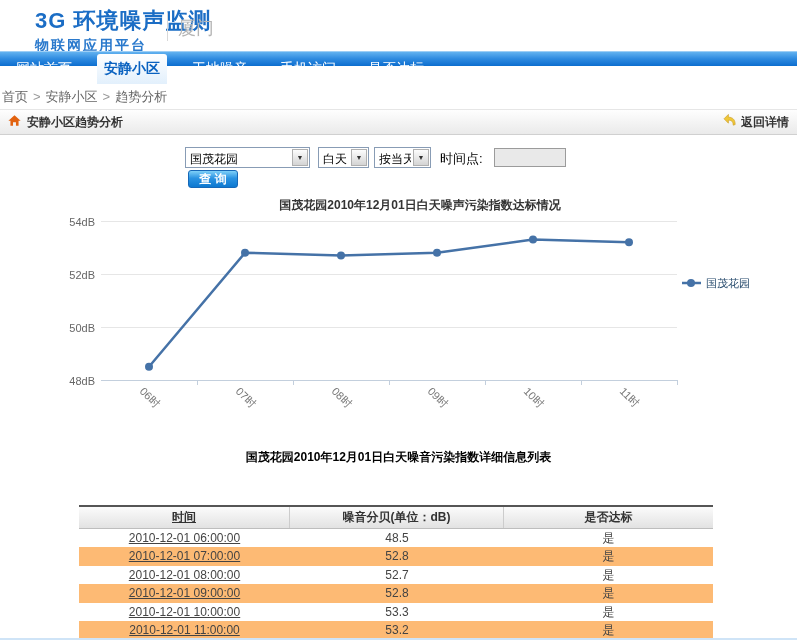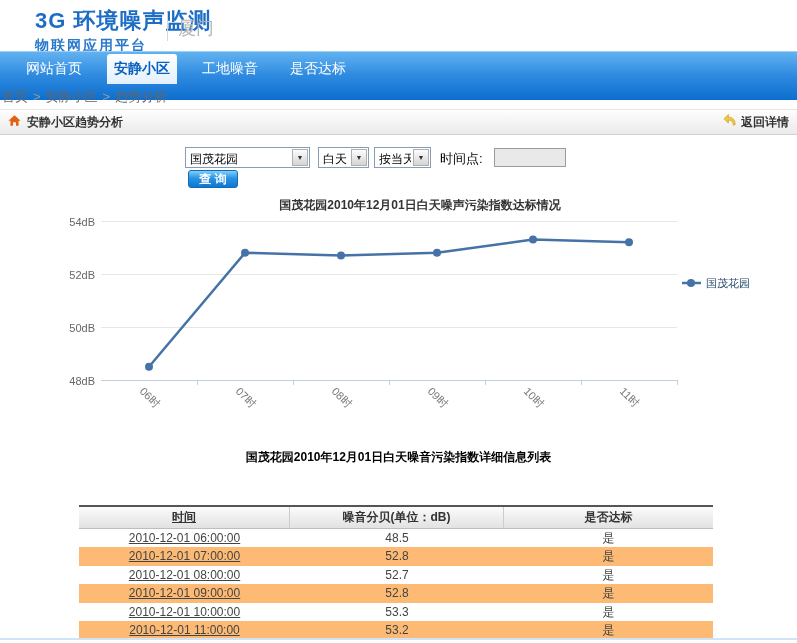--- a/index.html
+++ b/index.html
@@ -9,23 +9,23 @@
 
   
   .header { position:absolute; top:0; left:0; right:0; height:51px; background:#fff; }
   .logo { position:absolute; left:35px; top:6px; }
   .logo-title { font-size:22px; font-weight:bold; color:#1b6dc5; letter-spacing:1px; }
   .logo-sub { font-size:14px; font-weight:bold; color:#2a79cc; letter-spacing:2px; margin-top:1px; }
   .logo-divider { position:absolute; left:167px; top:13px; width:1px; height:28px; background:#d8d8d8; }
   .city { position:absolute; left:178px; top:16px; font-size:18px; color:#b5b5b5; }
 
   
-  .navbar { position:absolute; top:51px; left:0; right:0; height:49px;
+  .navbar { position:absolute; top:51px; left:0; right:0; height:15px;
             background:linear-gradient(#62b2f0 0%, #2f8be0 48%, #0d6ecf 100%);
-            border-top:1px solid #9dcef5; display:flex; padding-left:10px; }
+            border-top:1px solid #9dcef5; display:flex; }
   .nav-slot { width:88px; height:32px; text-align:center; cursor:pointer; }
   .nav-label { height:32px; line-height:32px; color:#fff; font-size:14px; }
   .nav-label.active { margin:2px 9px 0; height:30px; line-height:28px;
             background:linear-gradient(#ffffff,#e2f0fc); color:#0a62c0; font-weight:bold;
             border-radius:3px 3px 0 0; }
 
   
   .breadcrumb { position:absolute; top:84px; left:2px; height:25px; line-height:26px;
             font-size:13px; color:#666; }
   .crumb { color:#666; cursor:pointer; }
@@ -89,20 +89,23 @@
 
   <div class="navbar">
       <div class="nav-slot">
         <div class="nav-label">网站首页</div>
       </div>
       <div class="nav-slot">
         <div class="nav-label active">安静小区</div>
       </div>
       <div class="nav-slot">
         <div class="nav-label">工地噪音</div>
+      </div>
+      <div class="nav-slot">
+        <div class="nav-label">手机访问</div>
       </div>
       <div class="nav-slot">
         <div class="nav-label">是否达标</div>
       </div>
     </div>
 
   <div class="breadcrumb"><span class="crumb">首页</span><span class="crumb-sep">&gt;</span><span class="crumb">安静小区</span><span class="crumb-sep">&gt;</span><span class="crumb">趋势分析</span></div>
 
   <div class="section-bar">
     <div class="section-left">

